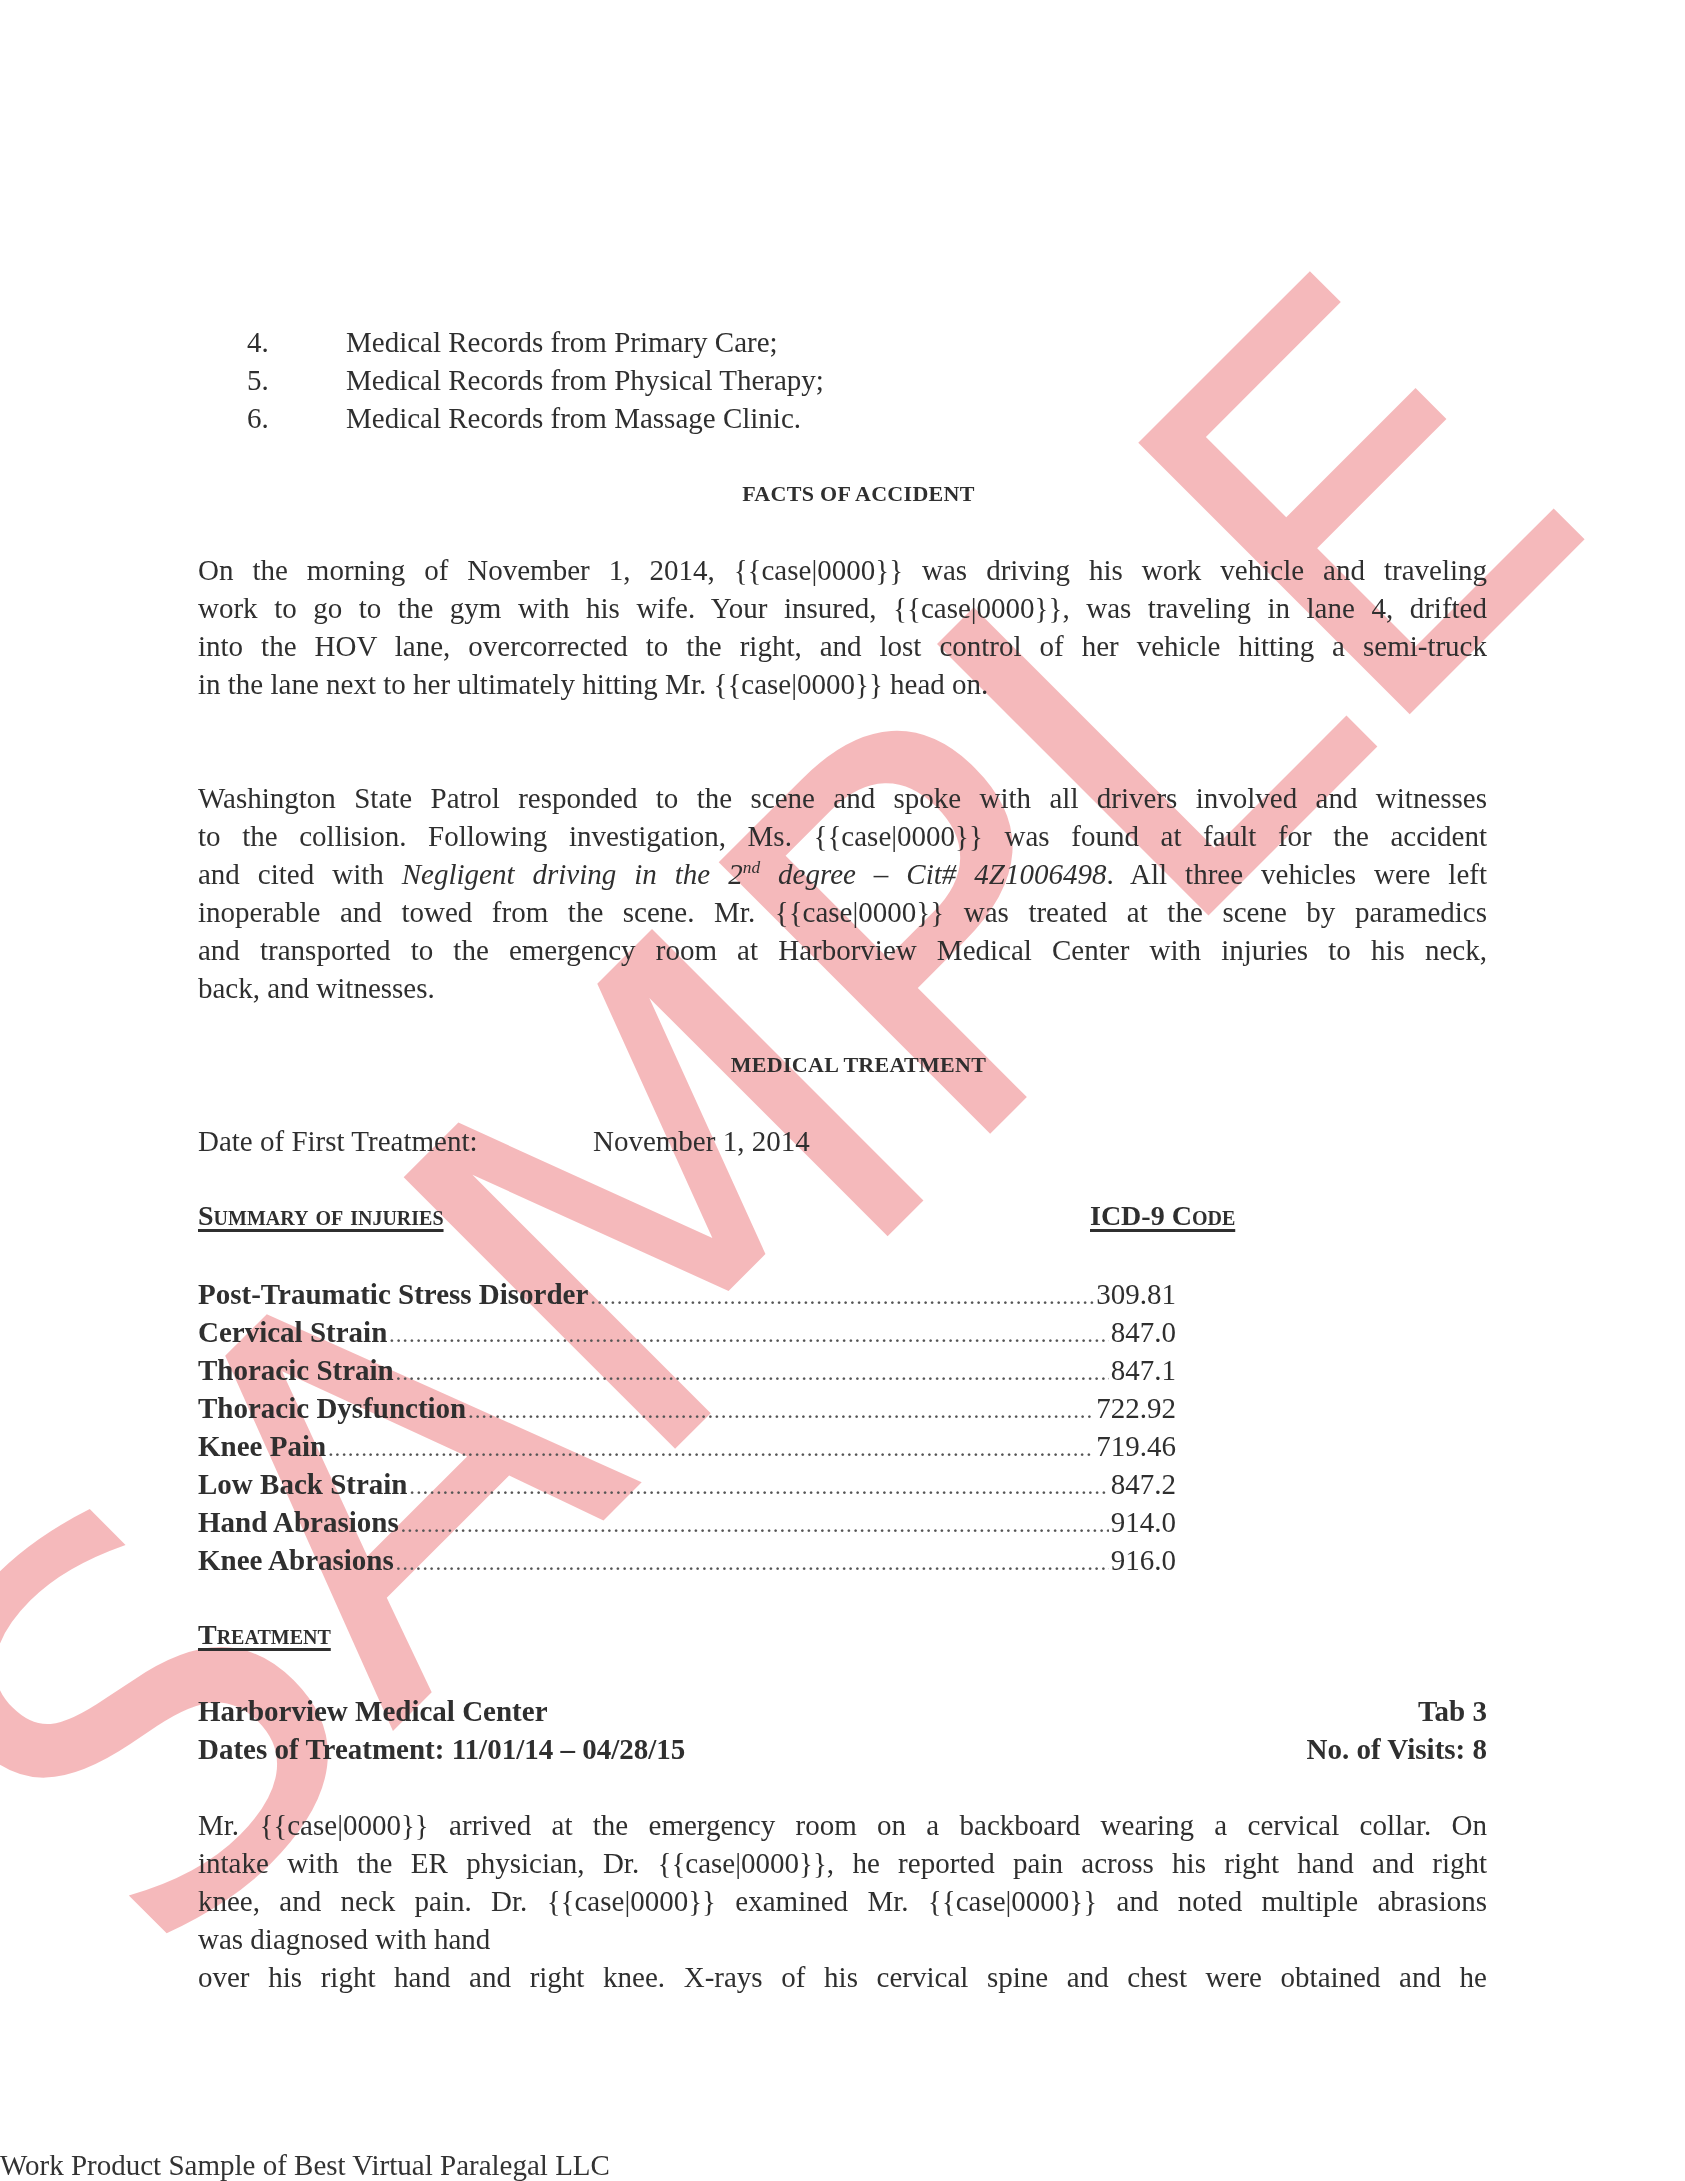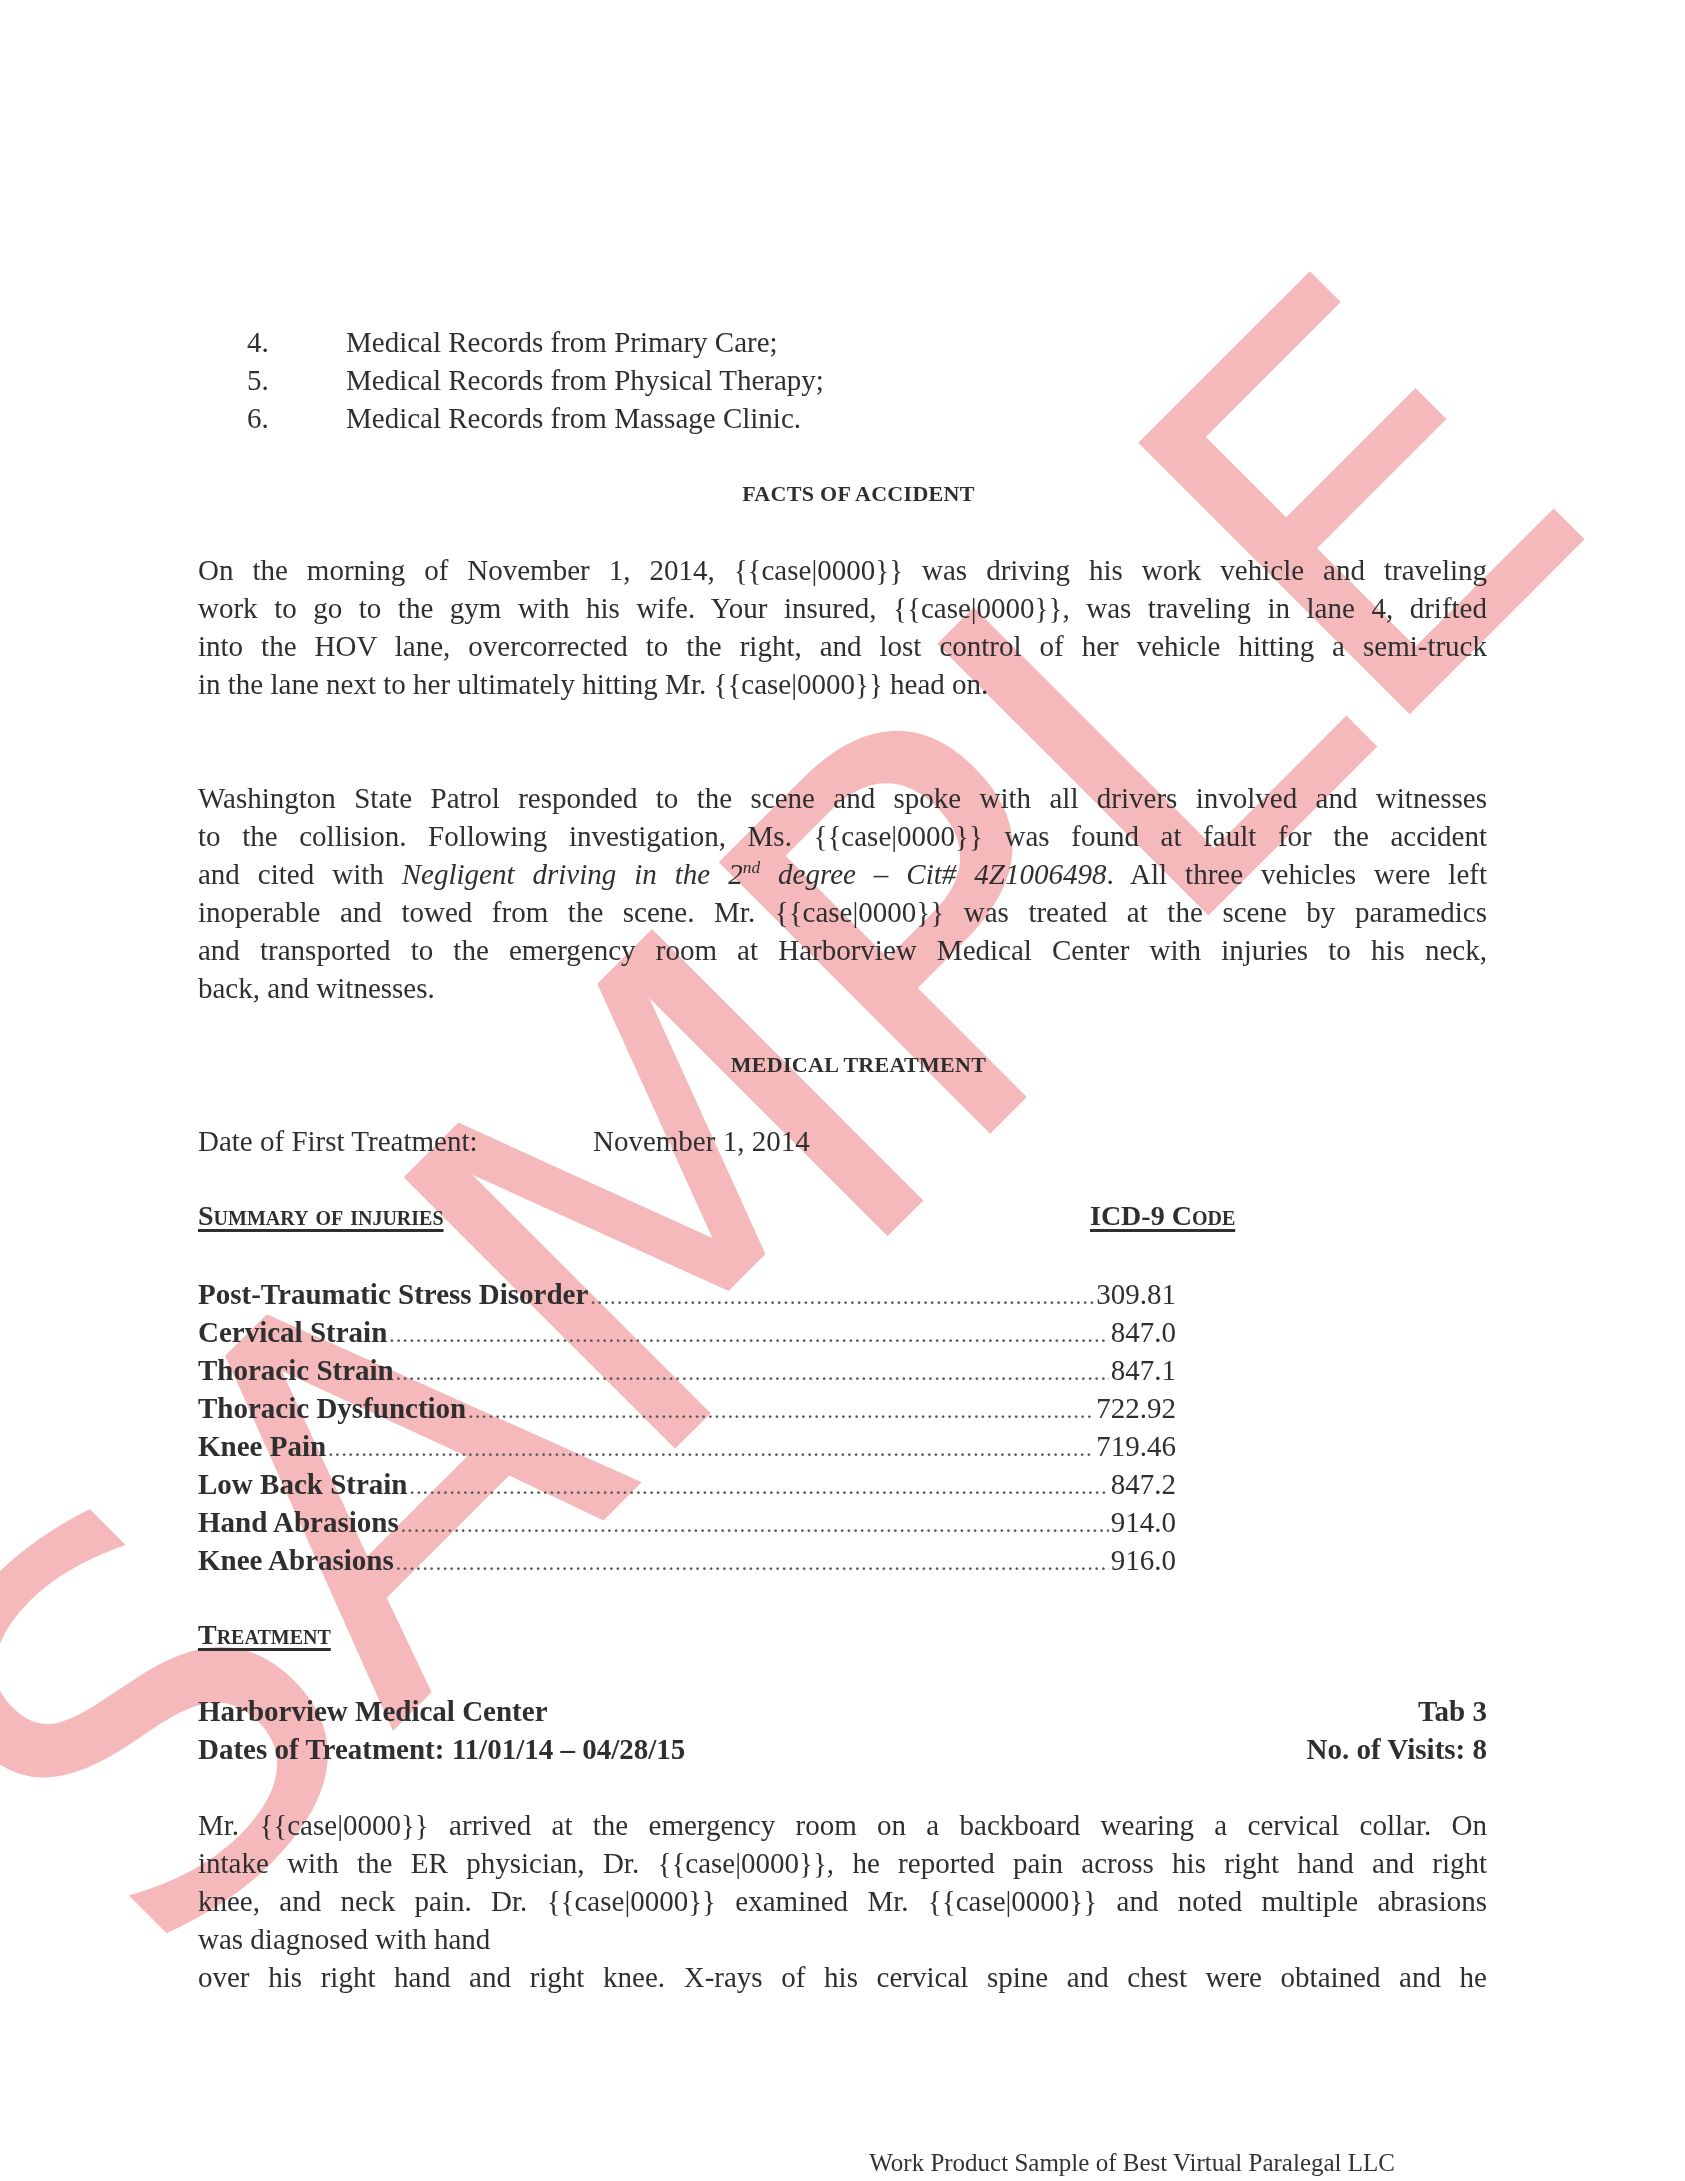--- a/index.html
+++ b/index.html
@@ -40,21 +40,21 @@
 
   .injuries { position: absolute; left: 0; top: 1275px; width: 978px; }
   .inj-row { display: flex; align-items: baseline; height: 38px; white-space: nowrap; }
   .inj-name { flex: 0 0 auto; font-weight: bold; }
   .inj-dots { flex: 1 1 auto; overflow: hidden; margin: 0 1.8px; color: #555; letter-spacing: 0.9px; font-size: 23px; }
   .inj-dots::before { content: "........................................................................................................................................................................................................................"; }
   .inj-code { flex: 0 0 auto; }
 
   .bold-row { position: absolute; left: 0; width: 1289px; display: flex; justify-content: space-between; font-weight: bold; white-space: nowrap; }
 
-  .footer { position: absolute; left: 0; width: 1395px; top: 2149px; text-align: right; font-size: 25px; color: #333; }
+  .footer { position: absolute; left: 0; width: 1395px; top: 2149px; text-align: left; font-size: 29px; color: #333; }
   sup { font-size: 60%; line-height: 0; }
   i { font-style: italic; }
 </style>
 </head>
 <body>
 
 <div class="page">
 
   <div class="watermark">
     <svg viewBox="0 0 1920 2485" xmlns="http://www.w3.org/2000/svg">

